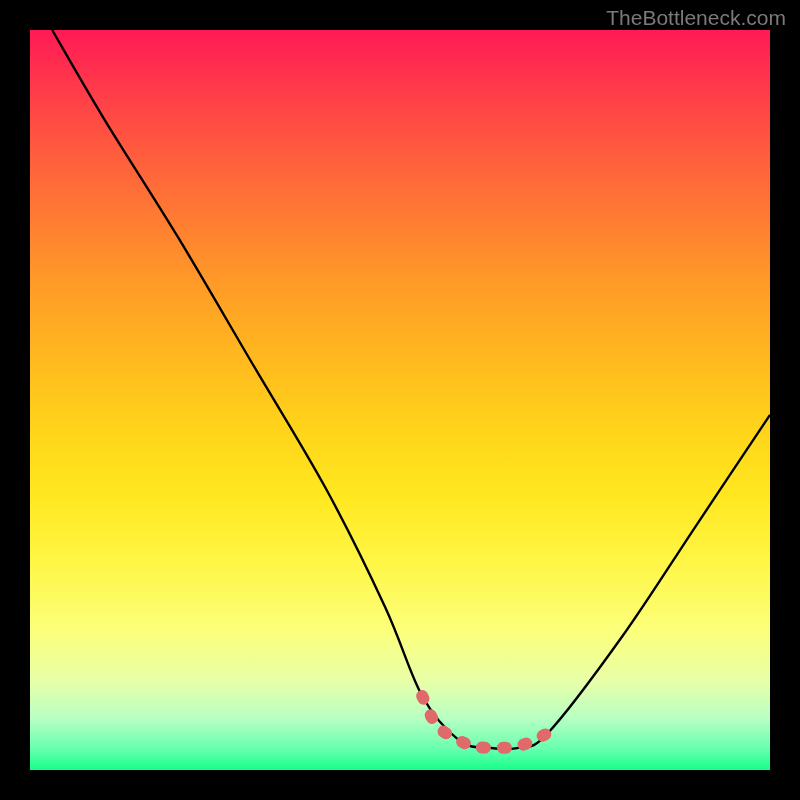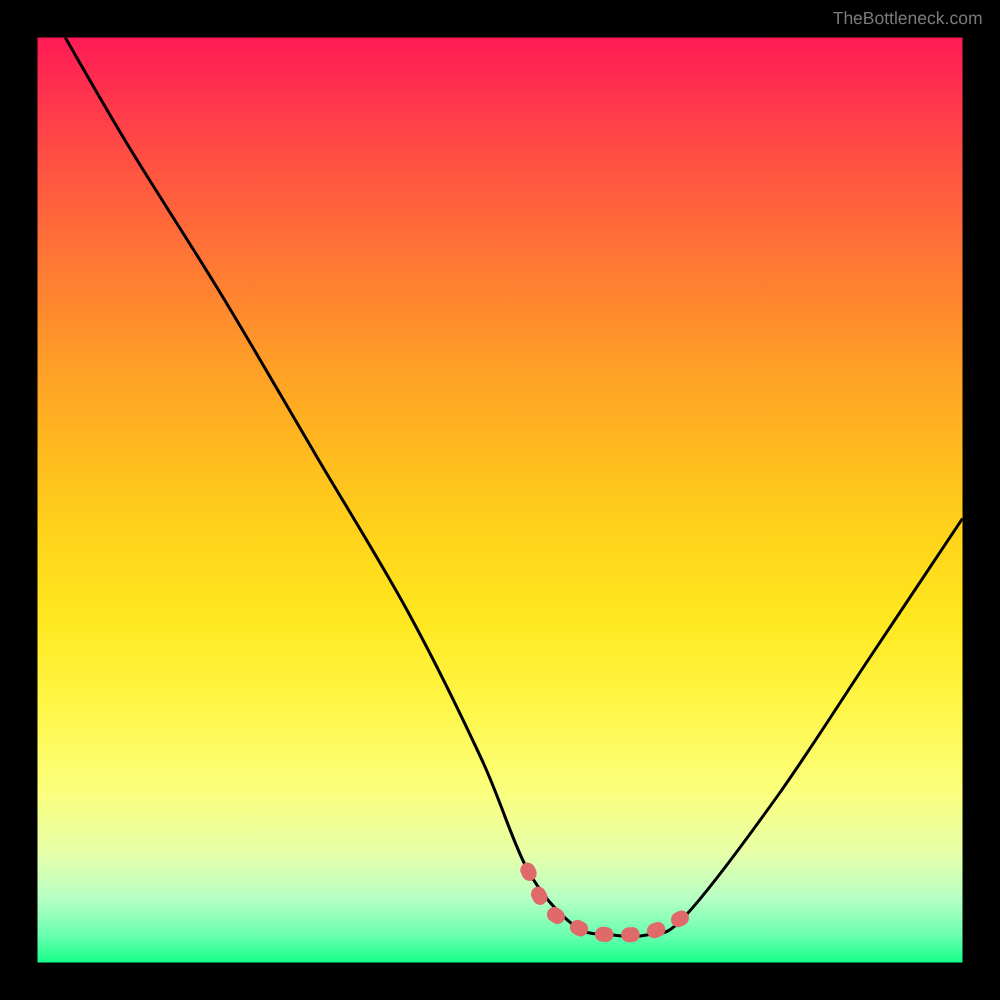--- a/index.html
+++ b/index.html
@@ -36,21 +36,21 @@
       #b8ffc4 93%,
       #6bffb0 97%,
       #17ff8a 100%
     );
   }
   .watermark {
     position: absolute;
     top: 6px;
     right: 14px;
     font-family: Arial, Helvetica, sans-serif;
-    font-size: 14px;
+    font-size: 21px;
     color: #7a7a7a;
     user-select: none;
   }
   svg.curve {
     position: absolute;
     left: 0;
     top: 0;
     width: 740px;
     height: 740px;
     overflow: visible;

